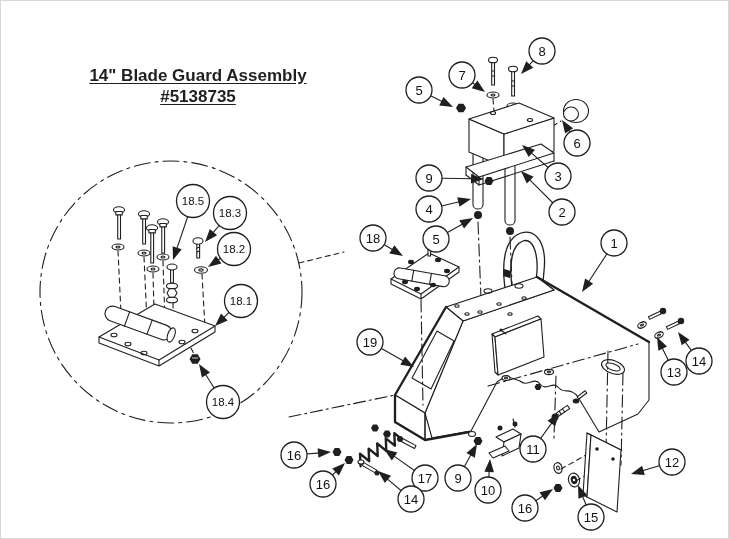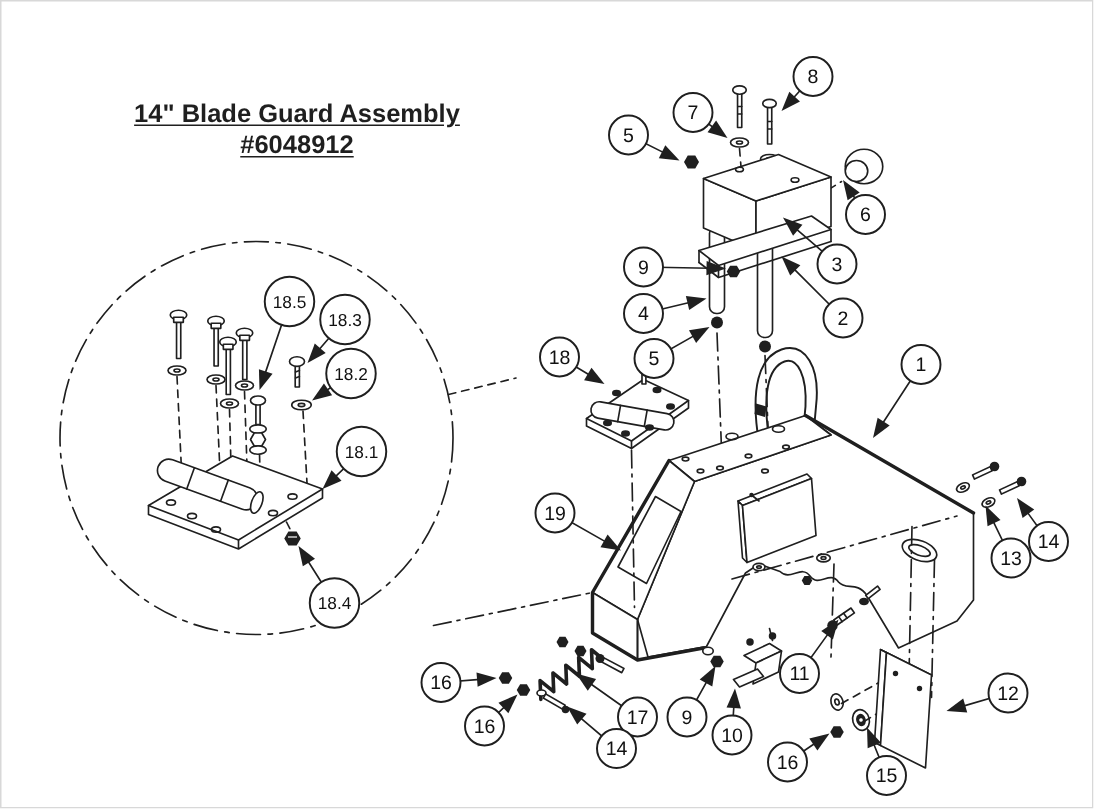--- a/index.html
+++ b/index.html
@@ -17,21 +17,21 @@
   .ddot{stroke-dasharray:12 4 2 4;}
   .callout-text{font-family:"Liberation Sans",sans-serif;fill:#111;text-anchor:middle;font-weight:400;}
 </style>
 </head>
 <body>
 
 <div class="stage">
 
   <div class="title-block">
     <div class="u">14" Blade Guard Assembly</div>
-    <div class="u">#6048912</div>
+    <div class="u">#5138735</div>
   </div>
 
   <svg width="729" height="539" viewBox="0 0 729 539">
 
     <g>
       <circle cx="170" cy="291" r="131" class="ln ddot" style="stroke-dasharray:16 5 3 5"></circle>
 
       <g>
 
         <line x1="117" y1="250" x2="121" y2="333" class="ln dsh"></line>

